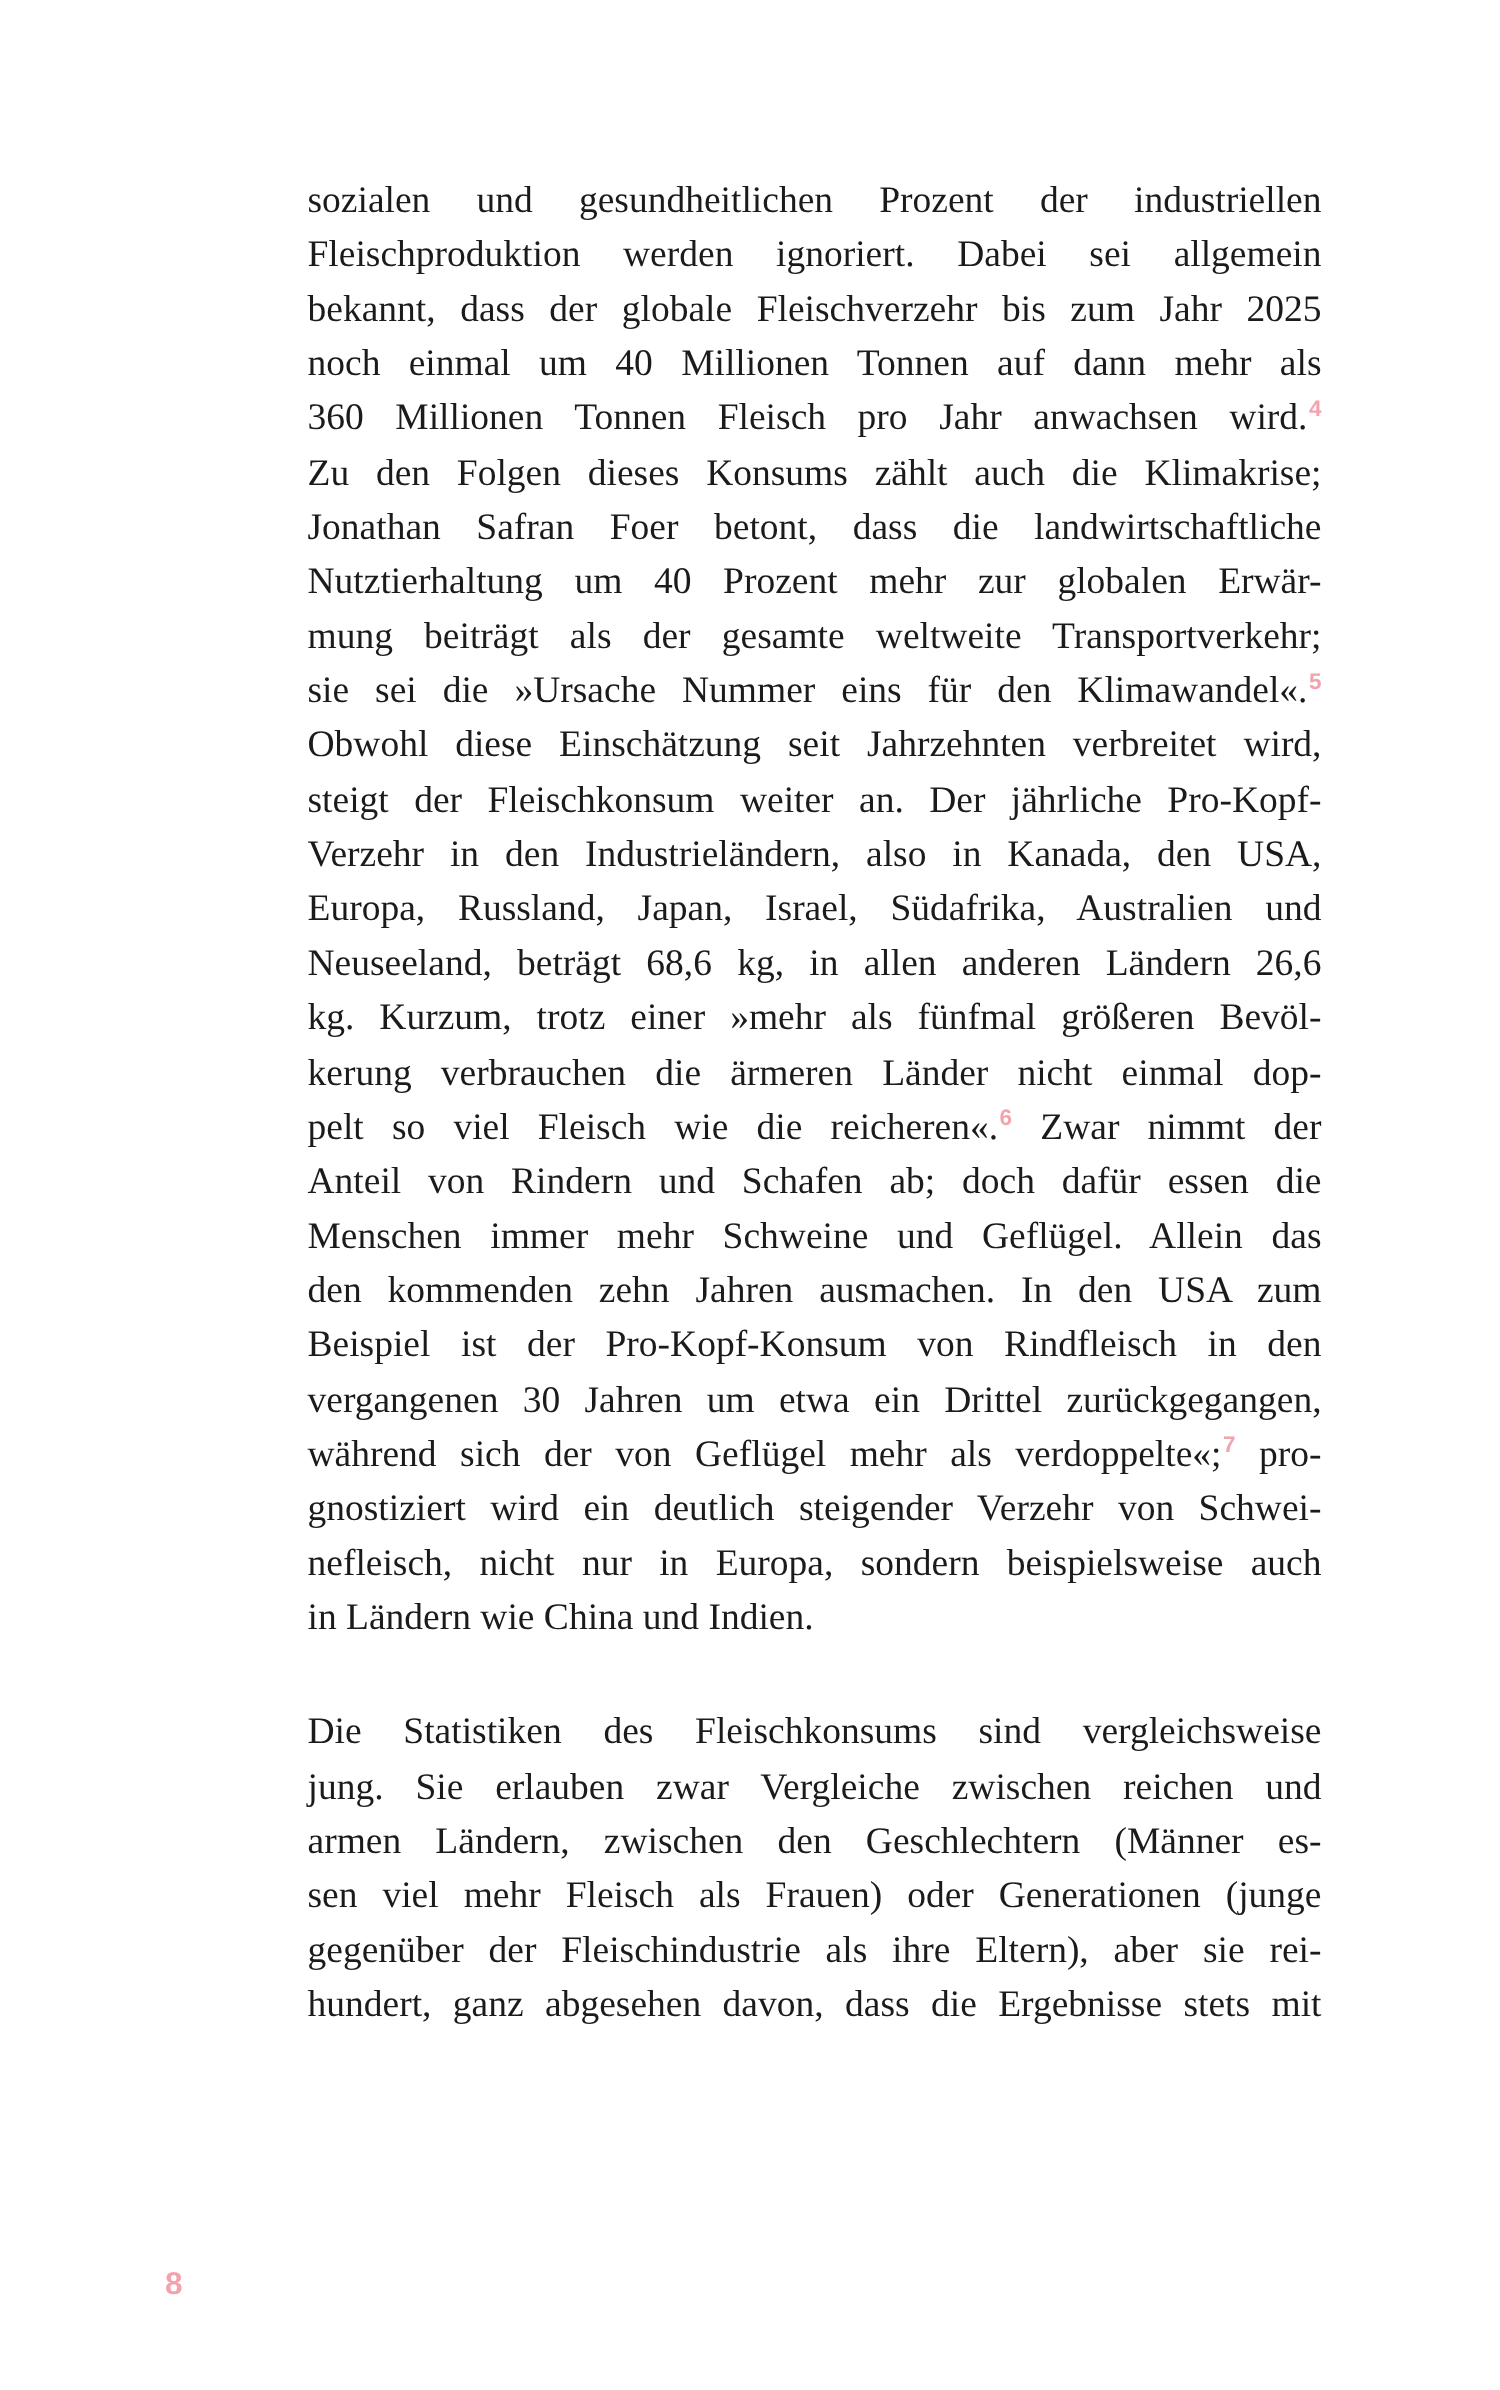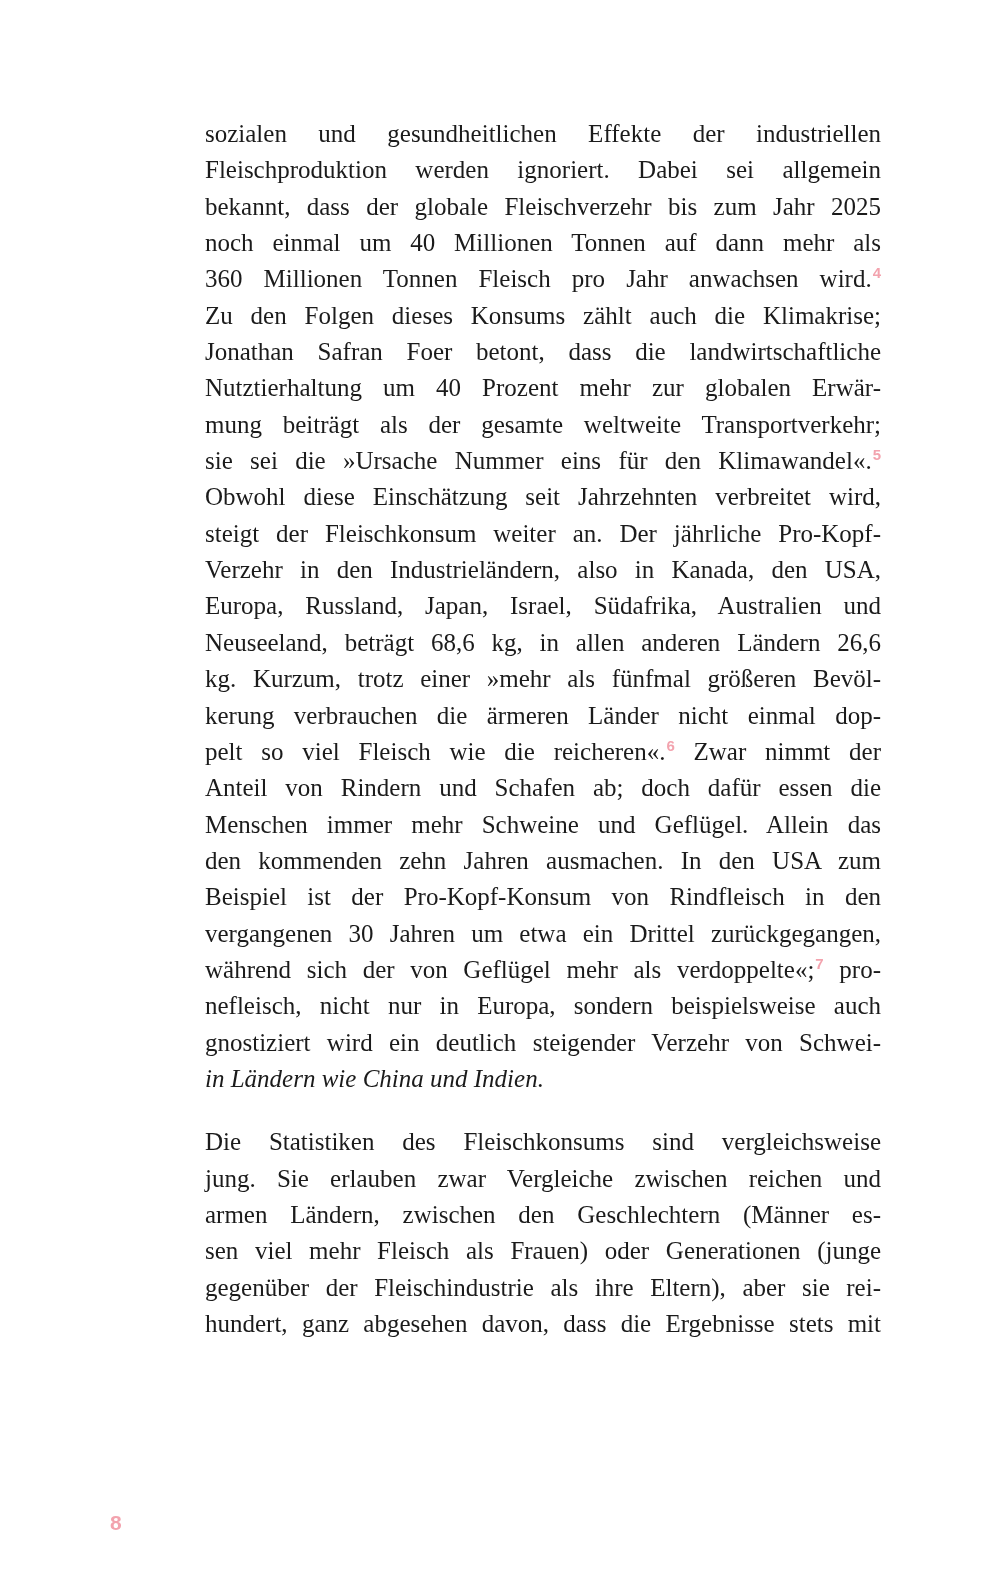--- a/index.html
+++ b/index.html
@@ -18,28 +18,27 @@
   .text-block{
     position:absolute;
     left:205px;
     top:116px;
     width:676px;
     color:var(--text);
     font-family:"Liberation Serif","DejaVu Serif",serif;
     font-size:25px;
     line-height:36.35px;
   }
-  .para + .para{margin-top:27px;font-family:Liberation Serif, serif;}
+  .para + .para{margin-top:40px;font-family:Liberation Serif, serif;}
   .line{
     text-align:justify;
     text-align-last:justify;
   }
   .line.last{
     text-align-last:left;
-    font-style:italic;
   }
   sup.fnref{
     color:var(--pink);
     font-family:"Liberation Sans","DejaVu Sans",sans-serif;
     font-weight:700;
     font-size:15px;
     line-height:0;
     vertical-align:9px;
     margin-left:1px;
   }
@@ -52,21 +51,21 @@
     font-weight:700;
     font-size:21px;
   }
 </style>
 </head>
 <body>
 
 <div class="page">
   <main class="text-block" id="text-block">
       <div class="para">
-        <div class="line">sozialen und gesundheitlichen Effekte der industriellen</div>
+        <div class="line">sozialen und gesundheitlichen Prozent der industriellen</div>
         <div class="line">Fleischproduktion werden ignoriert. Dabei sei allgemein</div>
         <div class="line">bekannt, dass der globale Fleischverzehr bis zum Jahr 2025</div>
         <div class="line">noch einmal um 40 Millionen Tonnen auf dann mehr als</div>
         <div class="line">360 Millionen Tonnen Fleisch pro Jahr anwachsen wird.<sup class="fnref">4</sup></div>
         <div class="line">Zu den Folgen dieses Konsums zählt auch die Klimakrise;</div>
         <div class="line">Jonathan Safran Foer betont, dass die landwirtschaftliche</div>
         <div class="line">Nutztierhaltung um 40 Prozent mehr zur globalen Erwär-</div>
         <div class="line">mung beiträgt als der gesamte weltweite Transportverkehr;</div>
         <div class="line">sie sei die »Ursache Nummer eins für den Klimawandel«.<sup class="fnref">5</sup></div>
         <div class="line">Obwohl diese Einschätzung seit Jahrzehnten verbreitet wird,</div>
@@ -76,22 +75,22 @@
         <div class="line">Neuseeland, beträgt 68,6 kg, in allen anderen Ländern 26,6</div>
         <div class="line">kg. Kurzum, trotz einer »mehr als fünfmal größeren Bevöl-</div>
         <div class="line">kerung verbrauchen die ärmeren Länder nicht einmal dop-</div>
         <div class="line">pelt so viel Fleisch wie die reicheren«.<sup class="fnref">6</sup> Zwar nimmt der</div>
         <div class="line">Anteil von Rindern und Schafen ab; doch dafür essen die</div>
         <div class="line">Menschen immer mehr Schweine und Geflügel. Allein das</div>
         <div class="line">den kommenden zehn Jahren ausmachen. In den USA zum</div>
         <div class="line">Beispiel ist der Pro-Kopf-Konsum von Rindfleisch in den</div>
         <div class="line">vergangenen 30 Jahren um etwa ein Drittel zurückgegangen,</div>
         <div class="line">während sich der von Geflügel mehr als verdoppelte«;<sup class="fnref">7</sup> pro-</div>
+        <div class="line">gnostiziert wird ein deutlich steigender Verzehr von Schwei-</div>
         <div class="line">nefleisch, nicht nur in Europa, sondern beispielsweise auch</div>
-        <div class="line">gnostiziert wird ein deutlich steigender Verzehr von Schwei-</div>
         <div class="line last">in Ländern wie China und Indien.</div>
       </div>
       <div class="para">
         <div class="line">Die Statistiken des Fleischkonsums sind vergleichsweise</div>
         <div class="line">jung. Sie erlauben zwar Vergleiche zwischen reichen und</div>
         <div class="line">armen Ländern, zwischen den Geschlechtern (Männer es-</div>
         <div class="line">sen viel mehr Fleisch als Frauen) oder Generationen (junge</div>
         <div class="line">gegenüber der Fleischindustrie als ihre Eltern), aber sie rei-</div>
         <div class="line">hundert, ganz abgesehen davon, dass die Ergebnisse stets mit</div>
       </div>

